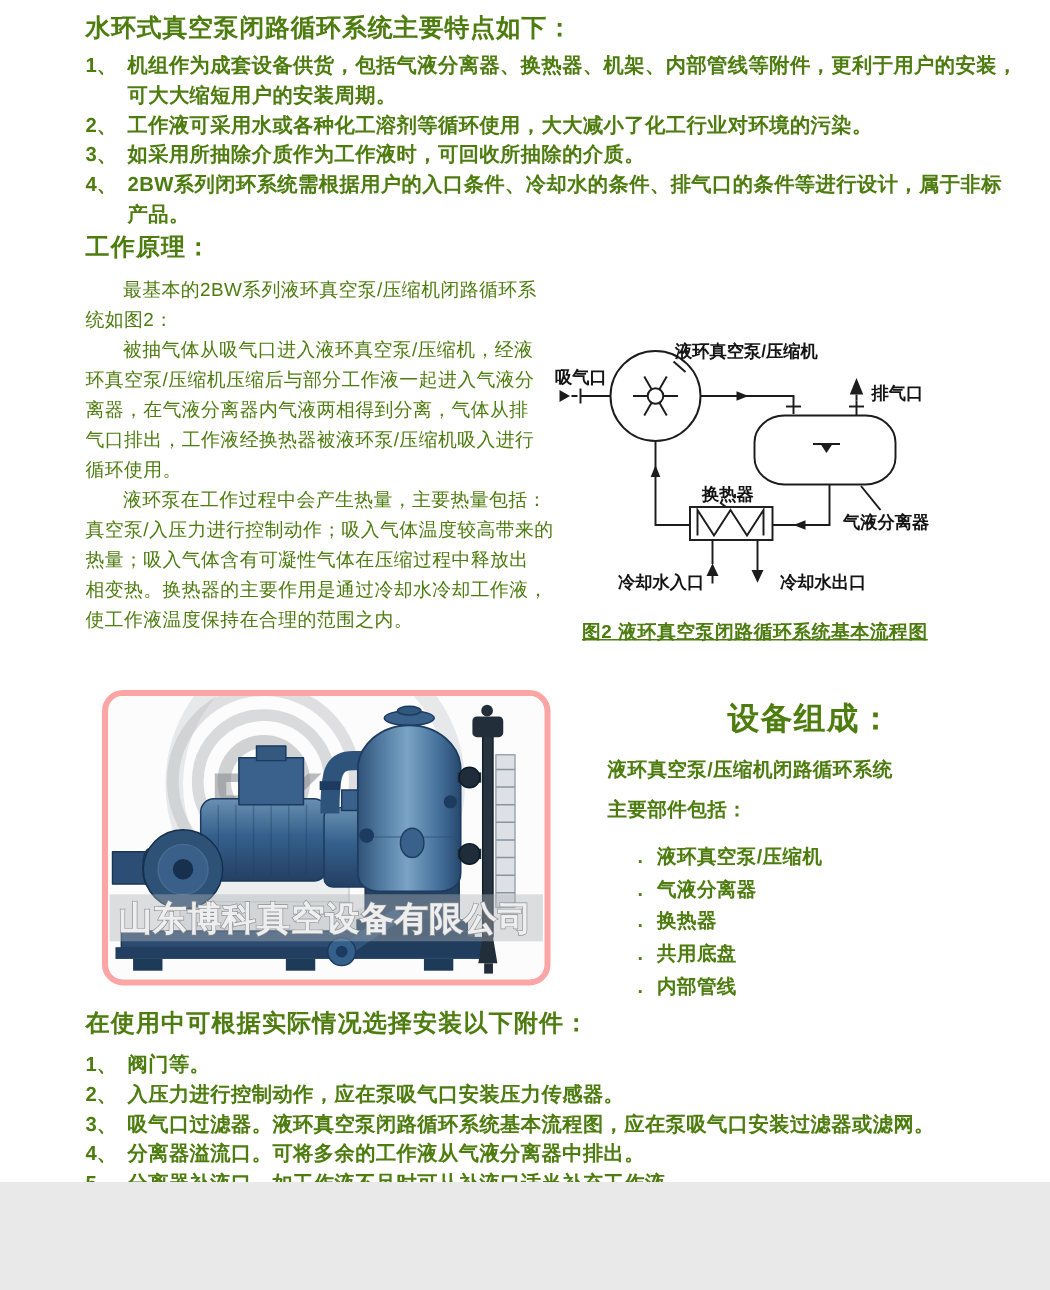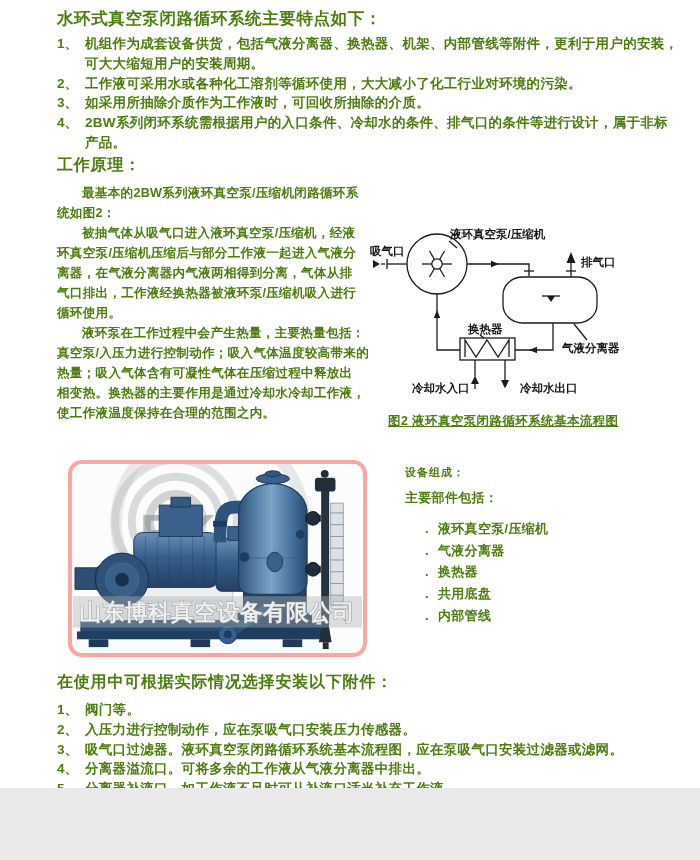--- a/index.html
+++ b/index.html
@@ -8,28 +8,28 @@
   .abs{position:absolute;}
   .h1{font-size:16.5px;font-weight:800;letter-spacing:0.6px;white-space:nowrap;}
   .h2{font-size:16px;font-weight:800;letter-spacing:0.8px;white-space:nowrap;}
   
   .nlist{width:630px;}
   .nitem{display:flex;align-items:flex-start;}
   .nnum{width:28px;flex:none;font-size:13.5px;font-weight:600;line-height:19.8px;}
   .nbody{flex:1;}
   .nln{font-size:13.5px;font-weight:600;line-height:19.8px;letter-spacing:0.3px;white-space:nowrap;}
   
-  .para .ln{font-size:12.6px;font-weight:700;line-height:20px;letter-spacing:0.25px;white-space:nowrap;}
+  .para .ln{font-size:12.6px;font-weight:400;line-height:20px;letter-spacing:0.25px;white-space:nowrap;}
   .para .indent{padding-left:25px;}
   
   .caption{font-size:12.5px;font-weight:700;letter-spacing:0.4px;white-space:nowrap;text-decoration:underline;}
   
   .photo{width:291px;height:189px;border:4px solid #fca5a5;border-radius:14px;overflow:hidden;background:#fcfcfd;}
   
-  .eq-h{font-size:11px;font-weight:800;letter-spacing:1px;}
+  .eq-h{font-size:21px;font-weight:800;letter-spacing:1px;text-align:right;}
   .eq-ln{font-size:13px;font-weight:600;letter-spacing:0.3px;margin-top:9px;white-space:nowrap;}
   .eq-bullets{margin-top:13px;padding-left:20px;}
   .eq-brow{height:21.7px;font-size:13px;font-weight:600;letter-spacing:0.3px;white-space:nowrap;}
   .eq-dot{display:inline-block;width:13px;font-weight:700;}
   svg text{font-family:"Liberation Sans","DejaVu Sans",sans-serif;}
   .dg-label{font-size:11.5px;font-weight:600;fill:#141414;}
 </style>
 </head>
 <body>
 
@@ -254,20 +254,21 @@
 
       <g>
         <rect x="0" y="135" width="295" height="32" fill="#aeb2b6" opacity="0.42"></rect>
         <text x="147" y="159" text-anchor="middle" font-size="23" font-weight="700" letter-spacing="0.5" fill="#ffffff" fill-opacity="0.85" stroke="#8d9094" stroke-width="0.9" style="paint-order:stroke">山东博科真空设备有限公司</text>
       </g>
     </svg>
   </div>
 
   <div class="abs" style="left:405px;top:465px;">
     <div class="eq-h">设备组成：</div>
+    <div class="eq-ln" style="margin-top:11px;">液环真空泵/压缩机闭路循环系统</div>
     <div class="eq-ln">主要部件包括：</div>
     <div class="eq-bullets">
       <div class="eq-brow"><span class="eq-dot">.</span><span>液环真空泵/压缩机</span></div>
       <div class="eq-brow"><span class="eq-dot">.</span><span>气液分离器</span></div>
       <div class="eq-brow"><span class="eq-dot">.</span><span>换热器</span></div>
       <div class="eq-brow"><span class="eq-dot">.</span><span>共用底盘</span></div>
       <div class="eq-brow"><span class="eq-dot">.</span><span>内部管线</span></div>
     </div>
   </div>
 

